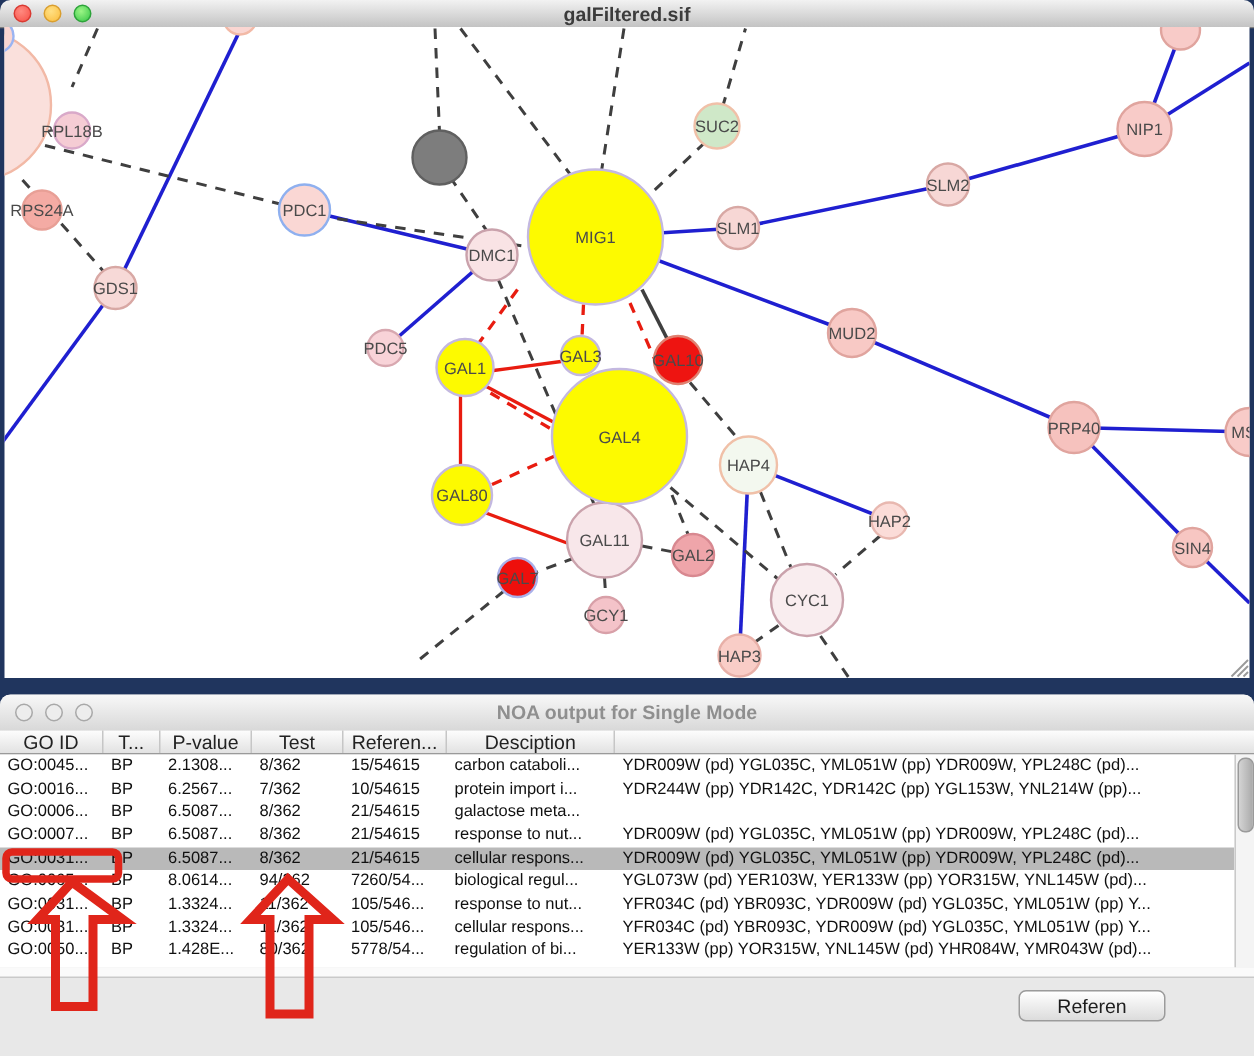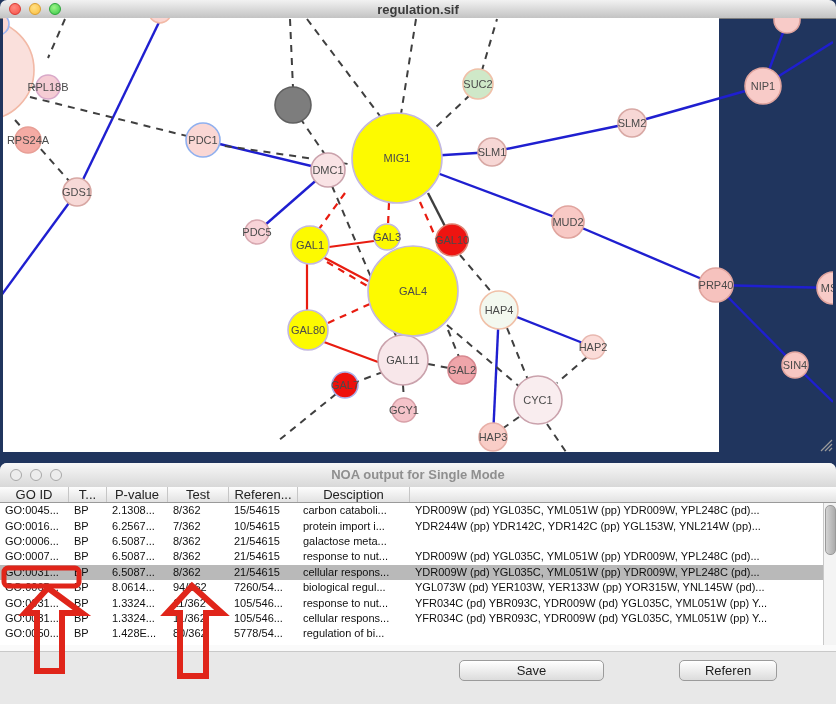--- a/index.html
+++ b/index.html
@@ -21,21 +21,21 @@
     position:absolute;left:0;right:0;top:1px;text-align:center;
     font-size:13px;font-weight:bold;color:#3b3b3b;line-height:17px;
   }
   .lights{position:absolute;left:9px;top:3px;display:flex;gap:8px;}
   .light{width:12px;height:12px;border-radius:50%;box-sizing:border-box;}
   .light.red{background:radial-gradient(circle at 40% 35%, #ff8a80,#f75148);border:1px solid #d93a32;}
   .light.yellow{background:radial-gradient(circle at 40% 35%, #ffe084,#fbbd3e);border:1px solid #d99e2f;}
   .light.green{background:radial-gradient(circle at 40% 35%, #9cf586,#37c648);border:1px solid #2da33a;}
   .light.hollow{background:#ededed;border:1px solid #a8a8a8;}
   .graph-canvas{
-    position:absolute;left:3px;top:18px;width:716px;height:434px;
+    position:absolute;left:3px;top:18px;width:830px;height:434px;
     background:#ffffff;
   }
   svg text{font-family:"Liberation Sans", sans-serif;}
   .edge-pp{stroke:#1f1fd0;stroke-width:2.4;fill:none;}
   .edge-dash{stroke:#3f3f3f;stroke-width:2;stroke-dasharray:7 6;fill:none;}
   .edge-dark{stroke:#3f3f3f;stroke-width:2.4;fill:none;}
   .edge-tick{stroke:#555;stroke-width:1.5;fill:none;}
   .edge-red{stroke:#e81c10;stroke-width:2.2;fill:none;}
   .edge-reddash{stroke:#e81c10;stroke-width:2.2;stroke-dasharray:7 6;fill:none;}
   .node-label{font-size:11px;fill:#4a4a4a;text-anchor:middle;}
@@ -106,21 +106,21 @@
 </head>
 <body>
 
 <div class="graph-window">
   <div class="titlebar">
     <div class="lights">
       <div class="light red"></div>
       <div class="light yellow"></div>
       <div class="light green"></div>
     </div>
-    <div class="title">regulation.sif</div>
+    <div class="title">galFiltered.sif</div>
   </div>
   <div class="graph-canvas">
     <svg id="graph-svg" width="830" height="434" viewBox="3 18 830 434">
       <g id="edges-layer">
           <line x1="163" y1="14" x2="77" y2="192" class="edge-pp"></line>
           <line x1="77" y1="192" x2="0" y2="297" class="edge-pp"></line>
           <line x1="203" y1="140" x2="328" y2="170" class="edge-pp"></line>
           <line x1="257" y1="232" x2="328" y2="170" class="edge-pp"></line>
           <line x1="397" y1="158" x2="492" y2="152" class="edge-pp"></line>
           <line x1="492" y1="152" x2="632" y2="123" class="edge-pp"></line>
@@ -329,27 +329,27 @@
         <div class="td" style="width: 112px;">cellular respons...</div>
         <div class="td" style="width: 405px;">YFR034C (pd) YBR093C, YDR009W (pd) YGL035C, YML051W (pp) Y...</div>
       </div>
       <div class="tr">
         <div class="td" style="width: 69px;">GO:0050...</div>
         <div class="td" style="width: 38px;">BP</div>
         <div class="td" style="width: 61px;">1.428E...</div>
         <div class="td" style="width: 61px;">80/362</div>
         <div class="td" style="width: 69px;">5778/54...</div>
         <div class="td" style="width: 112px;">regulation of bi...</div>
+        <div class="td" style="width: 405px;">YER133W (pp) YOR315W, YNL145W (pd) YHR084W, YMR043W (pd)...</div>
       </div>
     </div>
   <div class="scrollbar">
     <div class="thumb"></div>
   </div>
   <div class="table-bottom-strip"></div>
-  <div class="mac-btn" id="save-btn">Save</div>
   <div class="mac-btn" id="cancel-btn">Referen</div>
 </div>
 
 <svg id="annot" width="836" height="704">
   <rect id="annot-rect" class="annot-shape" rx="4" stroke-width="5" x="4" y="568" width="75" height="18" stroke="#e0251a"></rect>
   <g id="annot-arrows">
       <polygon points="48,588 82,613 62,613 62,671 37,671 37,613 25,613" class="annot-shape" stroke="#e0251a" stroke-width="6"></polygon>
       <polygon points="192,586 222,613 206,613 206,676 180,676 180,613 167,613" class="annot-shape" stroke="#e0251a" stroke-width="6"></polygon>
     </g>
 </svg>

